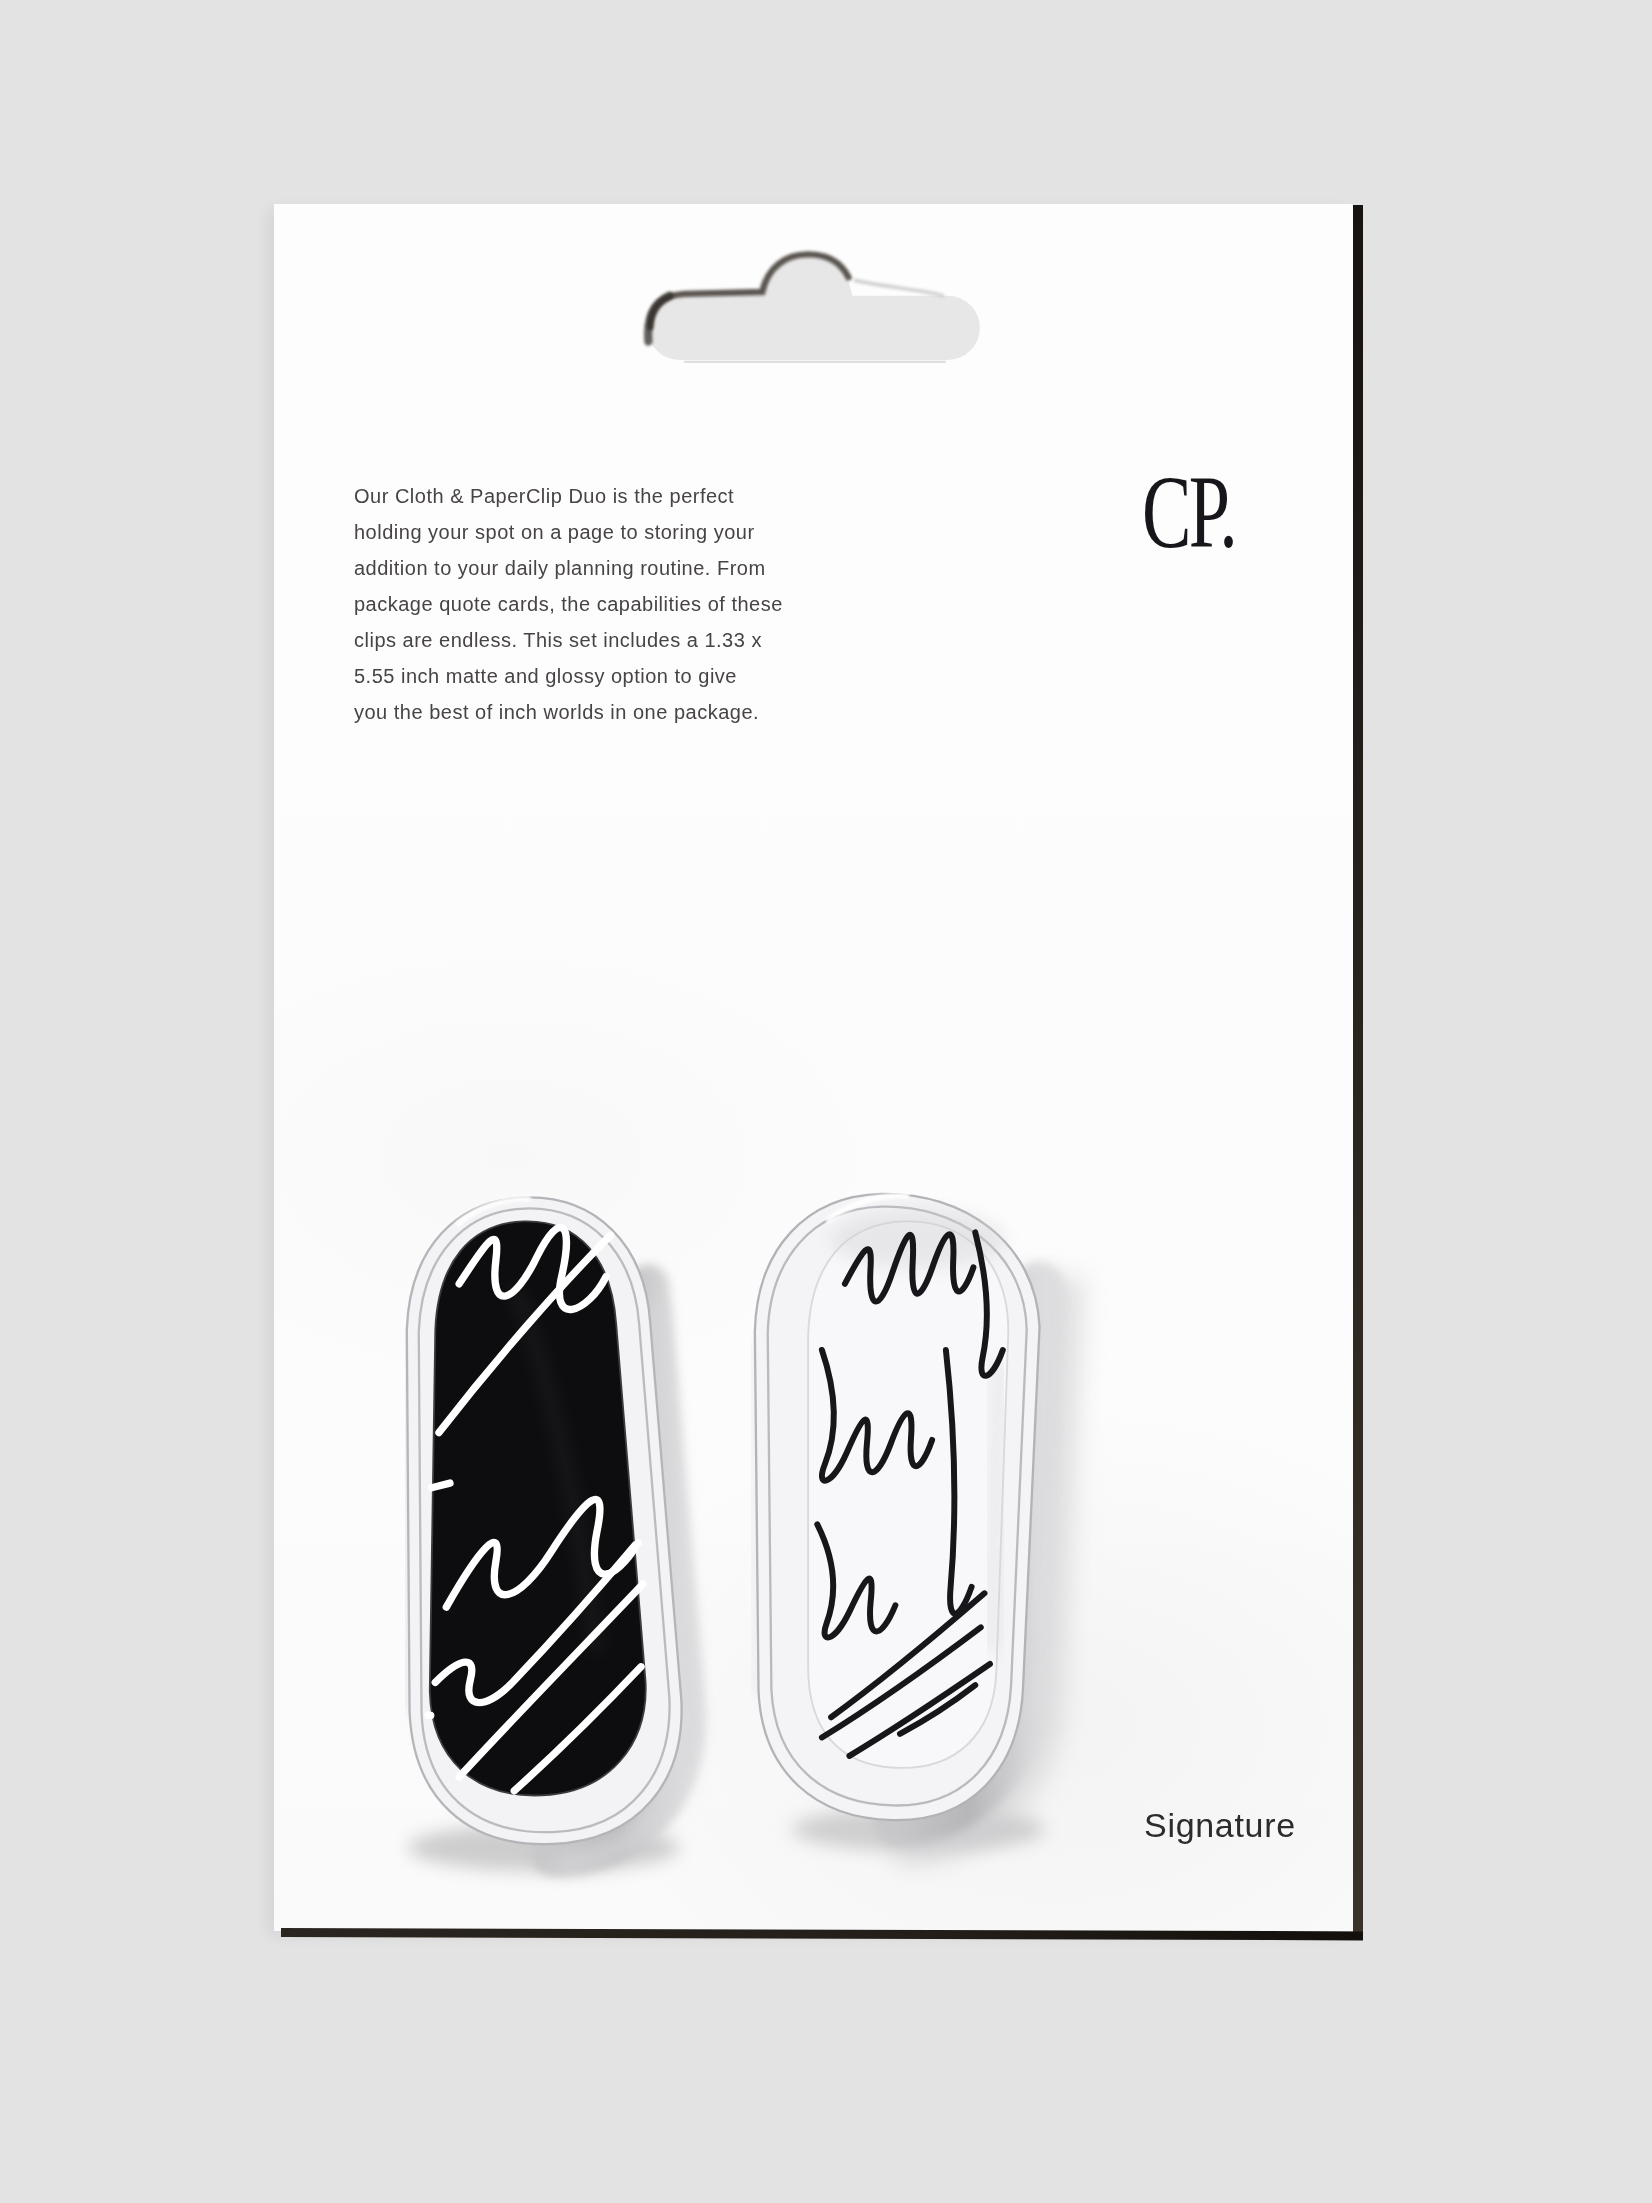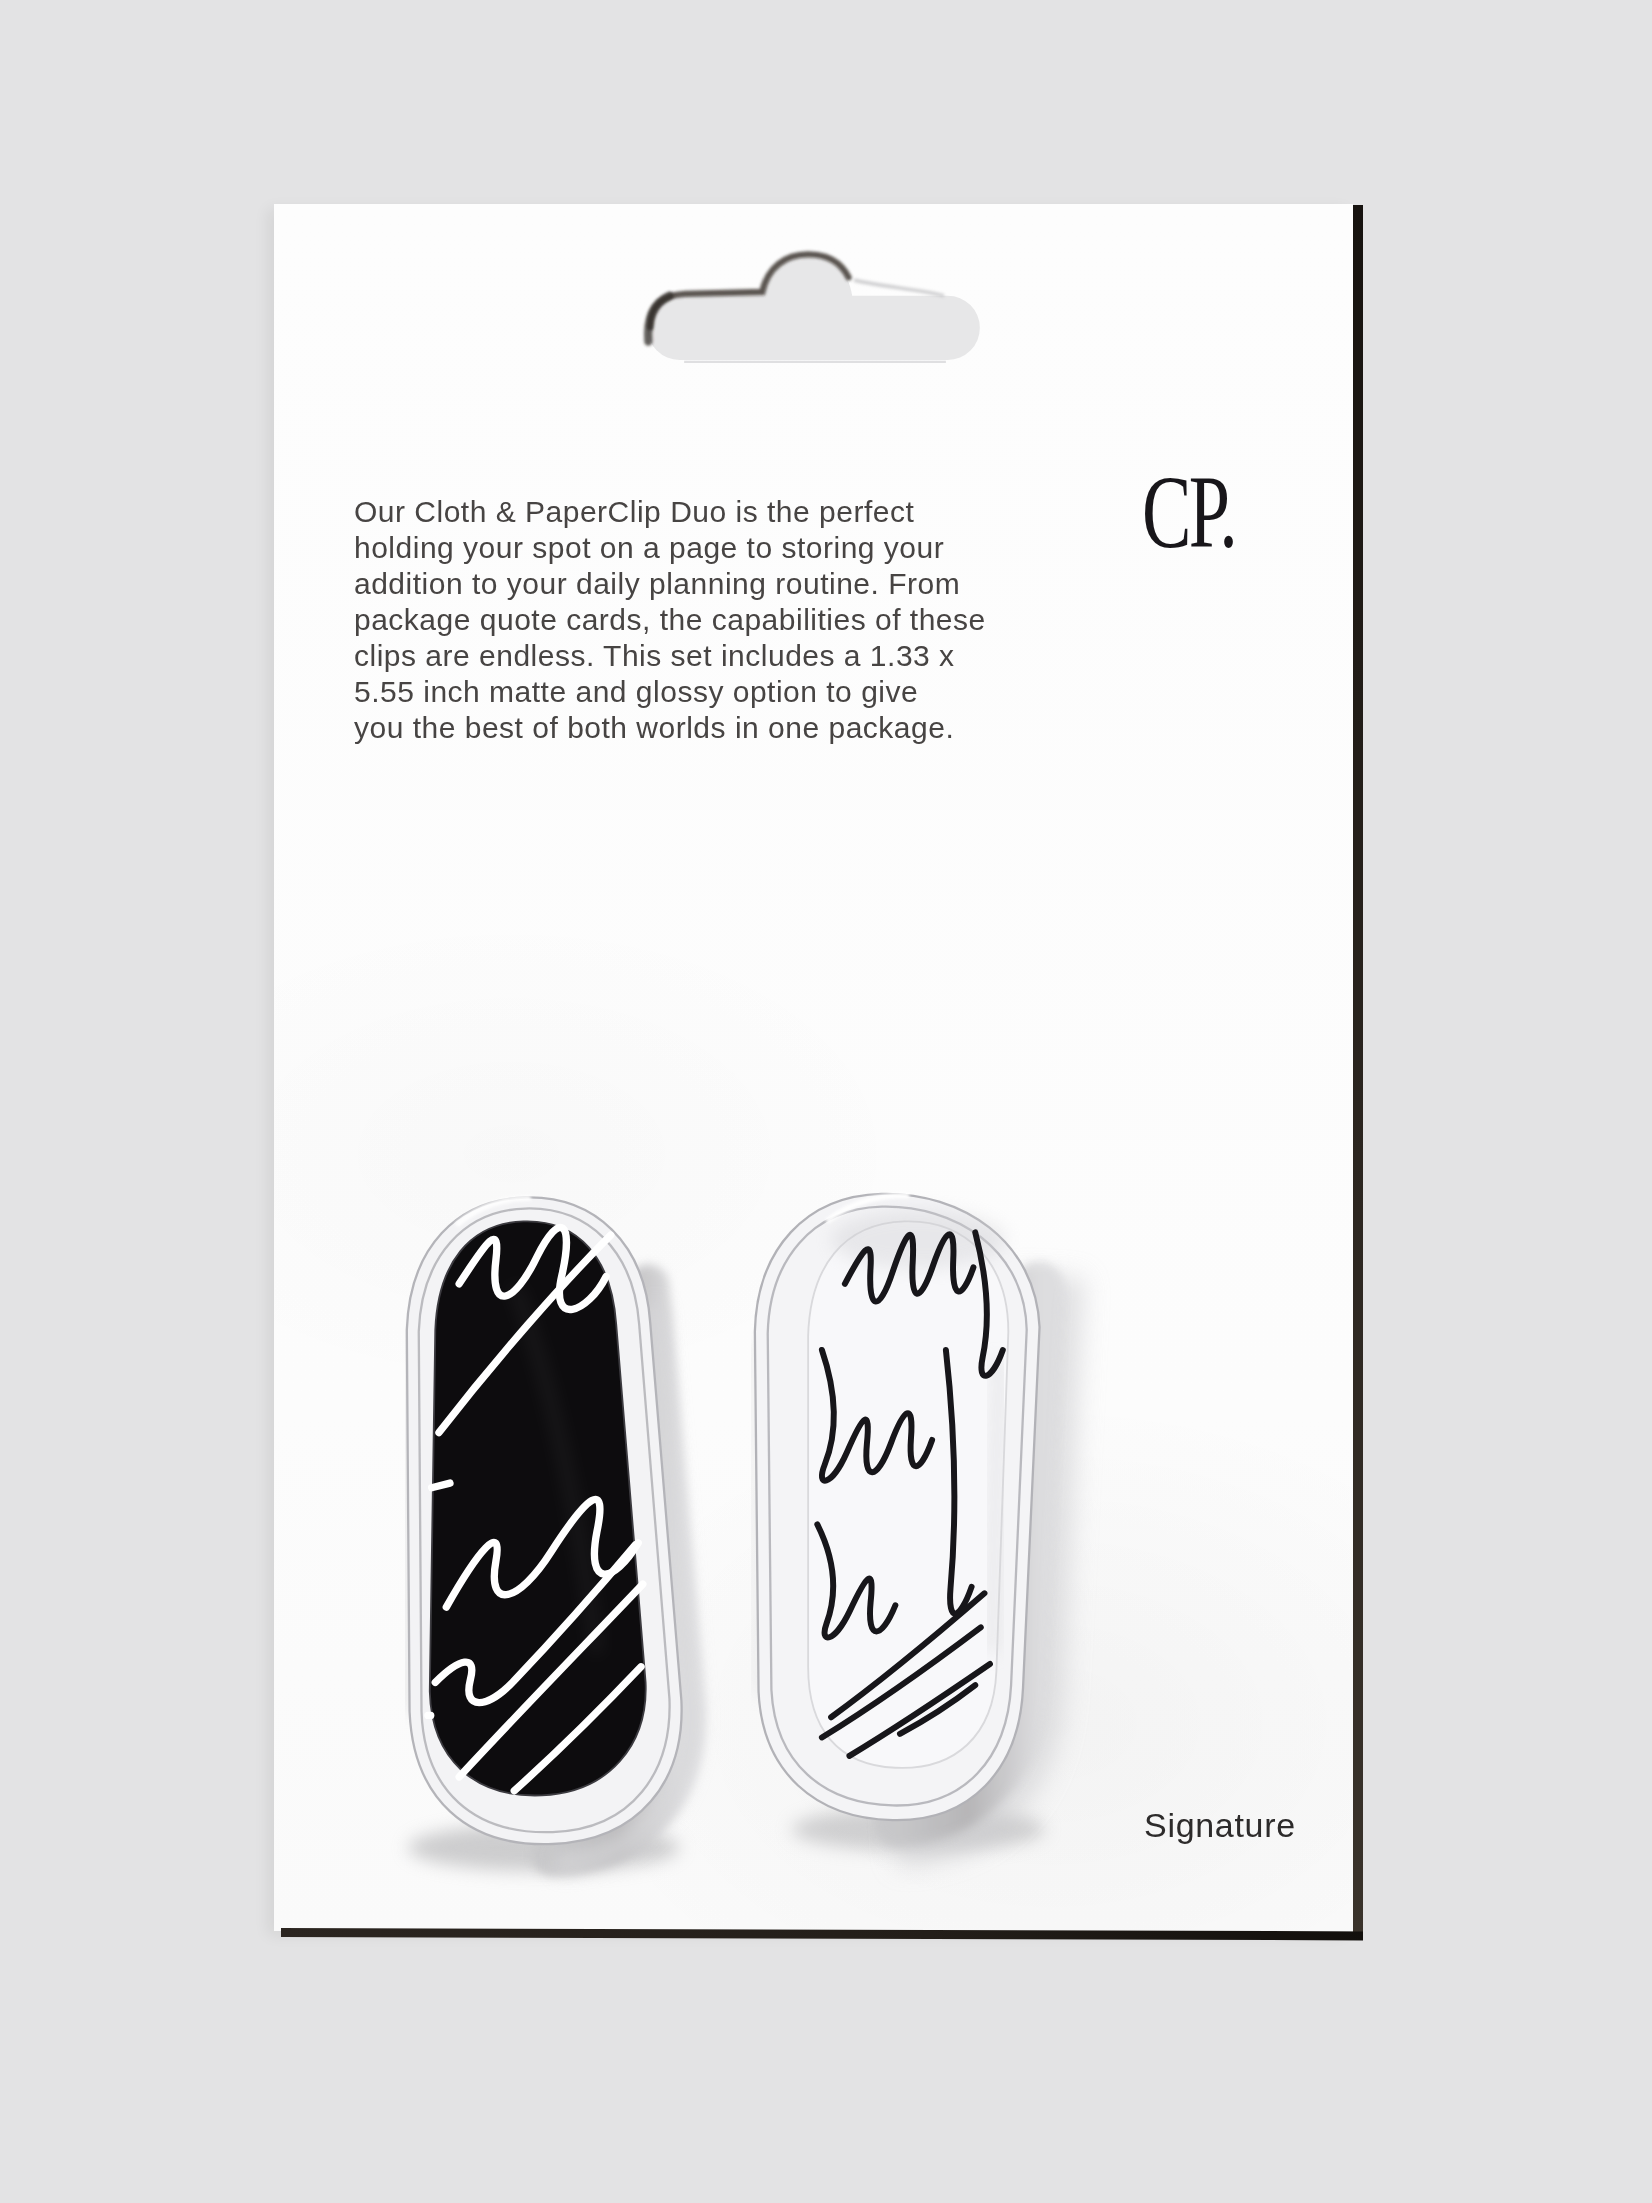--- a/index.html
+++ b/index.html
@@ -21,22 +21,22 @@
     position:absolute;left:1353px;top:205px;width:10px;height:1733px;
     background:linear-gradient(180deg,#17130f 0%,#2c2620 55%,#3a332b 100%);
   }
   .edge-bottom{
     position:absolute;left:281px;top:1928px;width:1082px;height:9.2px;
     background:linear-gradient(90deg,#2b2520 0%,#231e19 60%,#120f0c 100%);
     transform:rotate(0.18deg);transform-origin:left center;
   }
   
   .description{
-    position:absolute;left:354px;top:494px;
-    font-size:30px;line-height:36px;letter-spacing:0.5px;
+    position:absolute;left:354px;top:478px;
+    font-size:20px;line-height:36px;letter-spacing:0.5px;
     color:#474443;font-weight:400;white-space:nowrap;
   }
   .description span{display:block;}
   .logo{
     position:absolute;left:1142px;top:461px;
     font-family:"Liberation Serif", serif;
     font-size:103px;line-height:1;letter-spacing:-0.035em;
     color:#18161a;transform:scaleX(0.72);transform-origin:left top;
     white-space:nowrap;
   }
@@ -146,19 +146,19 @@
   </g>
 </svg>
 
 <div class="description">
   <span>Our Cloth &amp; PaperClip Duo is the perfect</span>
   <span>holding your spot on a page to storing your</span>
   <span>addition to your daily planning routine. From</span>
   <span>package quote cards, the capabilities of these</span>
   <span>clips are endless. This set includes a 1.33 x</span>
   <span>5.55 inch matte and glossy option to give</span>
-  <span>you the best of both worlds in one package.</span>
+  <span>you the best of inch worlds in one package.</span>
 </div>
 
 <div class="logo">CP.</div>
 
 <div class="variant">Signature</div>
 
 
 </body></html>

